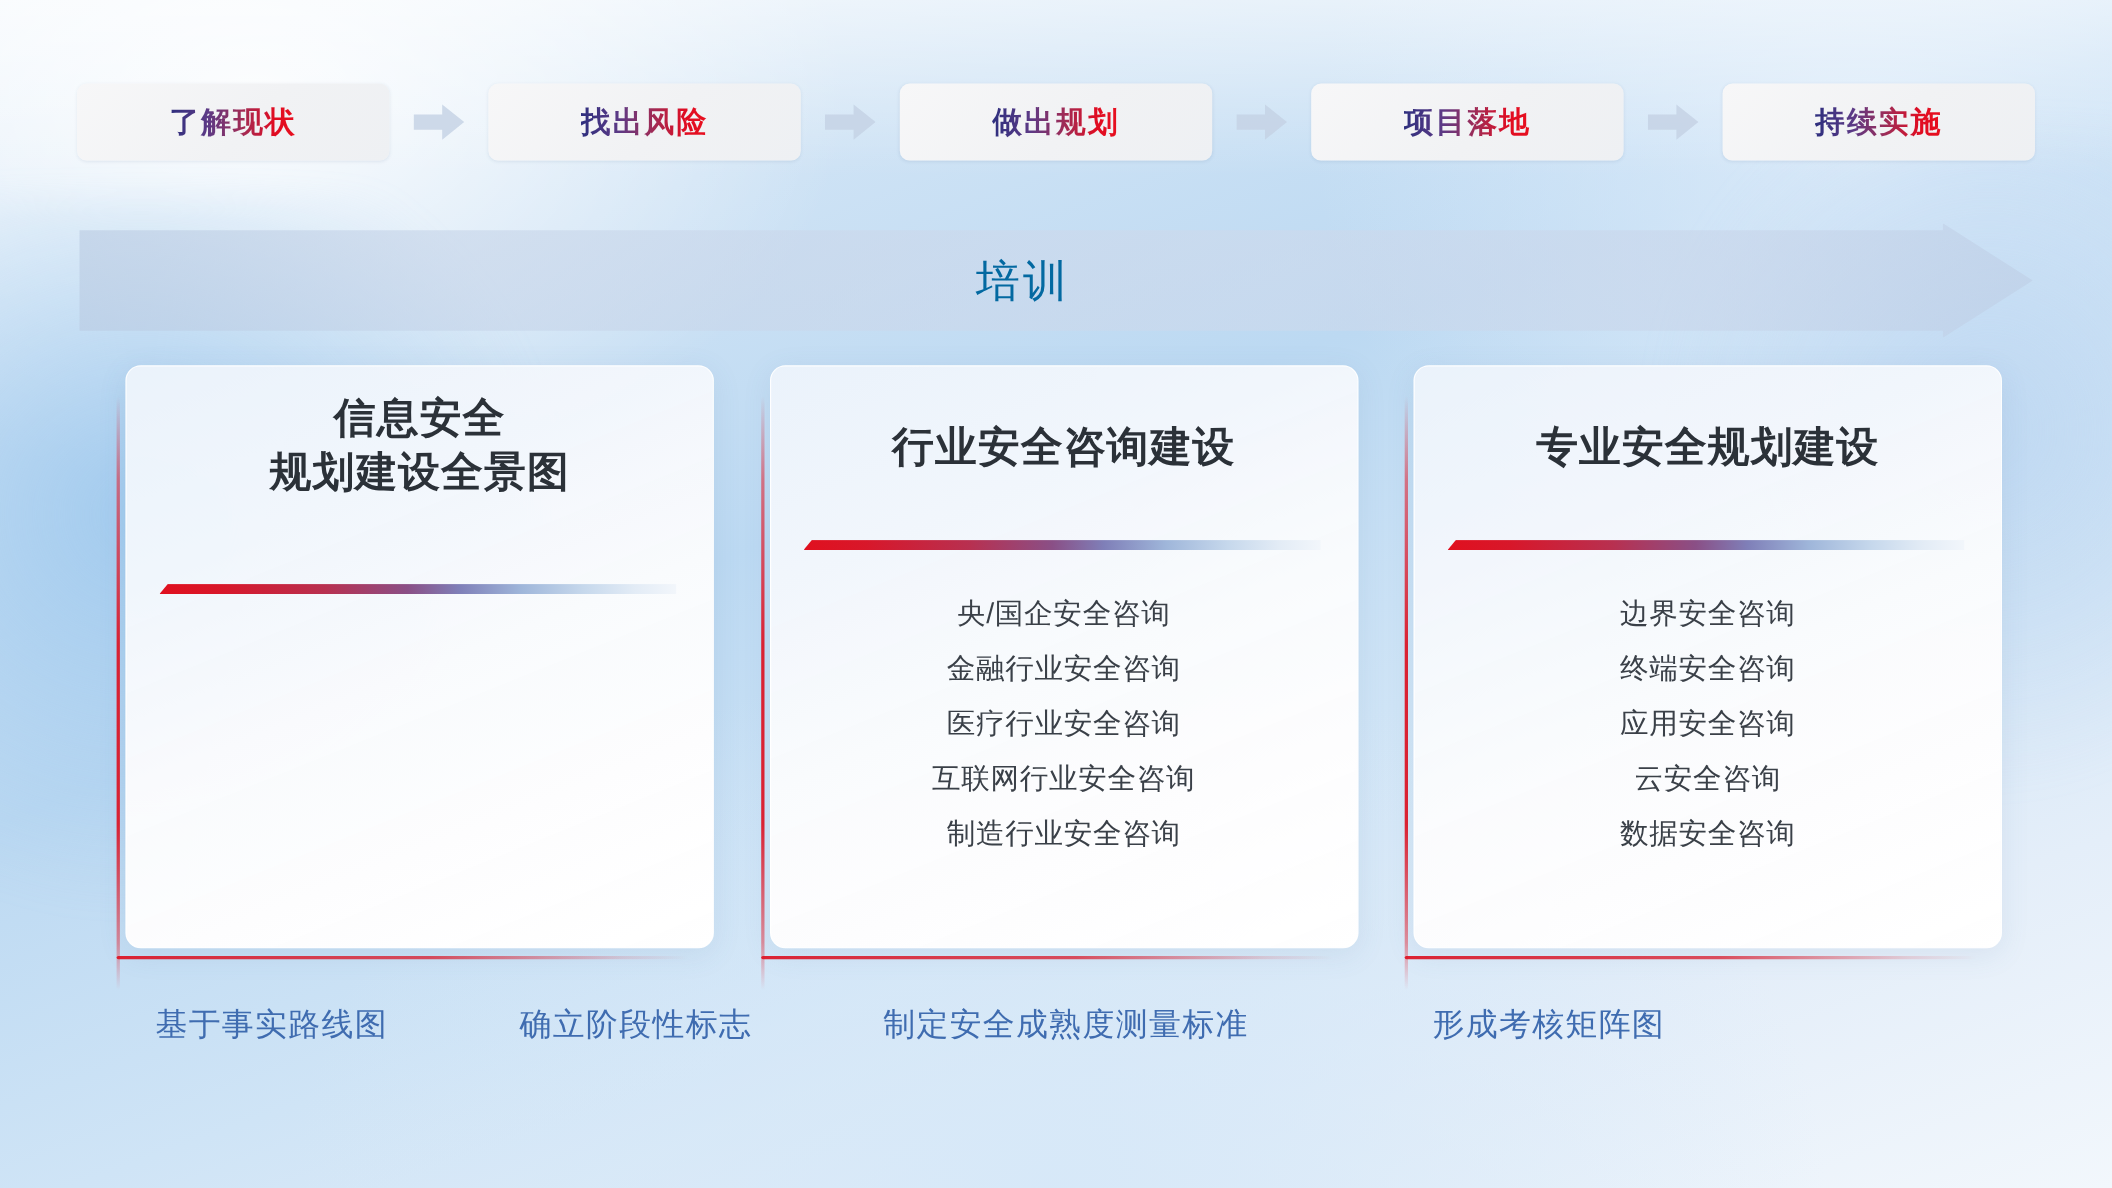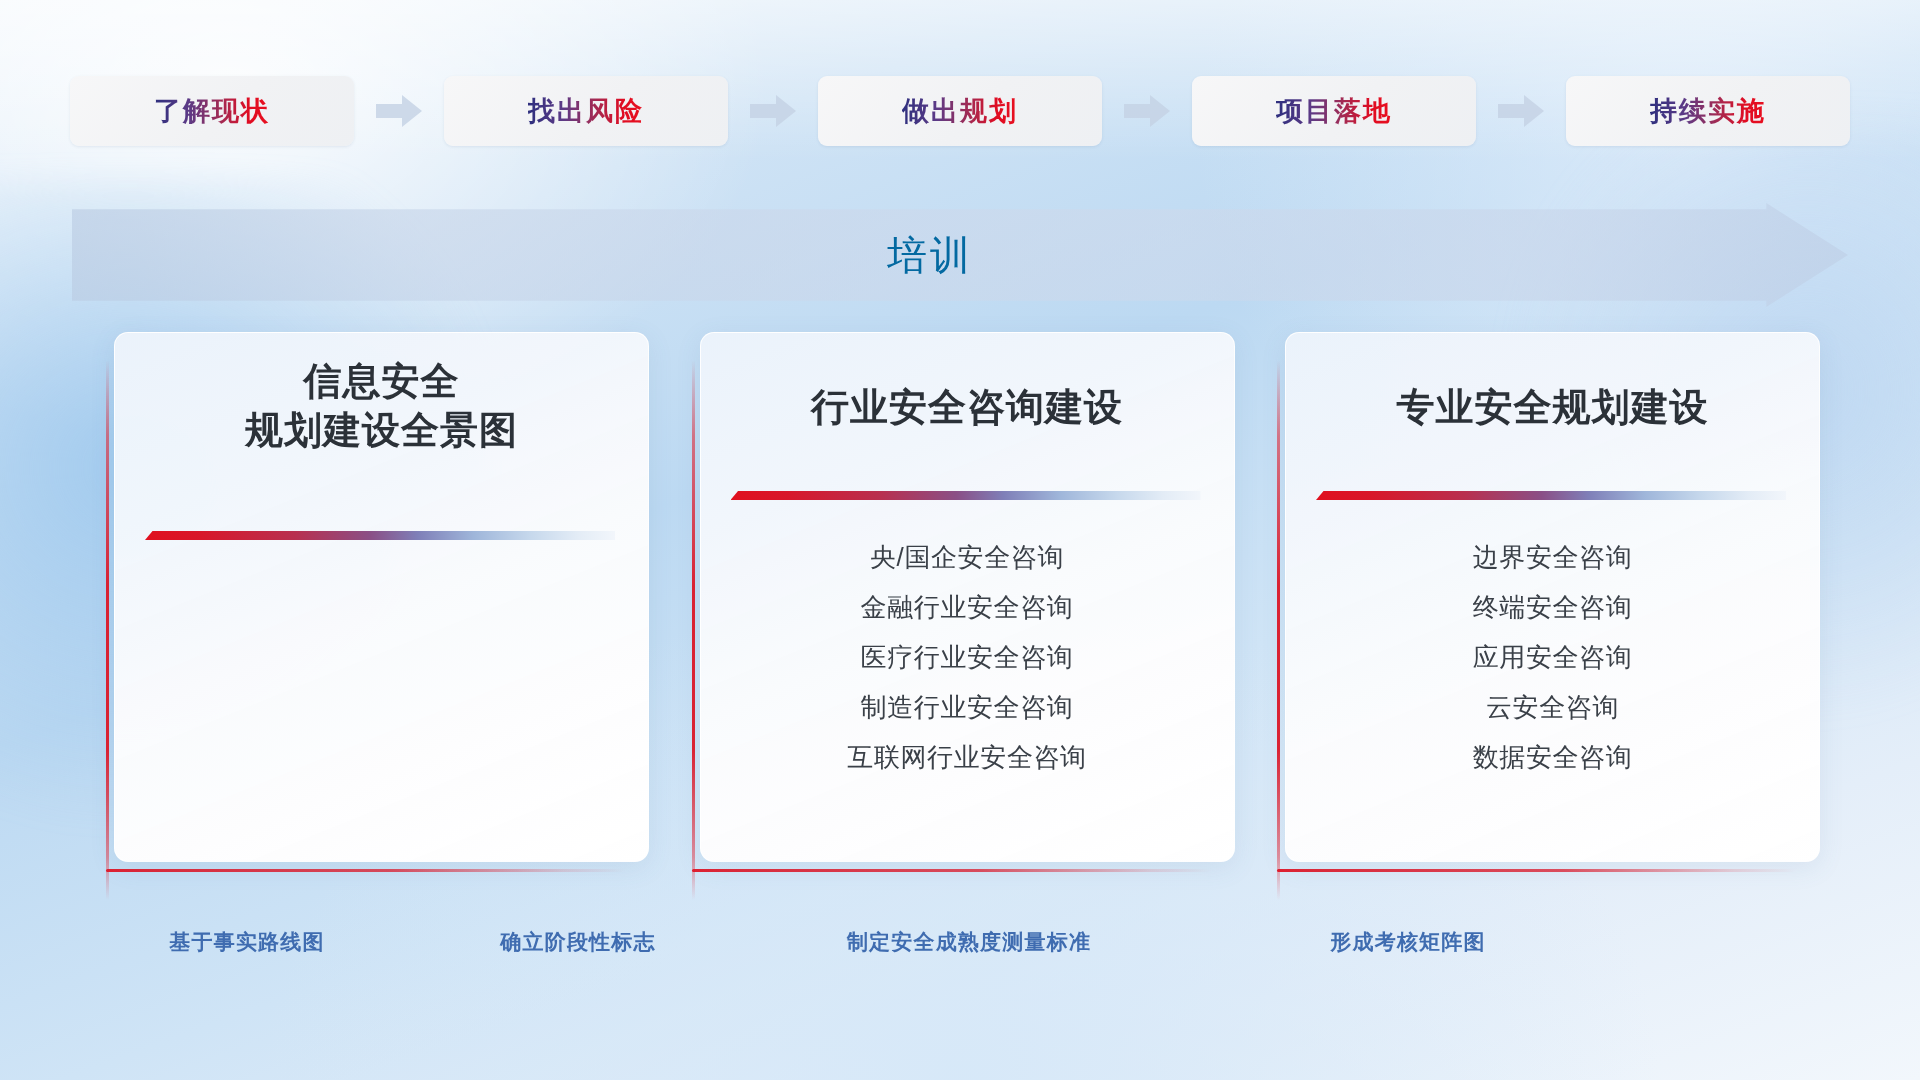--- a/index.html
+++ b/index.html
@@ -246,27 +246,26 @@
   
   #bottom-labels {
     position: absolute;
     left: 0;
     top: 912px;
     width: 1920px;
     height: 48px;
   }
   .bottom-label {
     position: absolute;
-    font-size: 21px;
-    font-weight: 700;
+    font-size: 29px;
+    font-weight: 400;
     color: #3f6cb0;
     letter-spacing: 1.2px;
     white-space: nowrap;
     transform: translateX(-50%);
-    margin-top: 16px;
   }
 </style>
 </head>
 <body>
 
 <div id="bg-layer">
   <div id="bg-blob-left"></div>
   <div id="bg-blob-right"></div>
   <div id="bg-sheen"></div>
 </div>
@@ -335,22 +334,22 @@
         <div class="card-title">
           <div>行业安全咨询建设</div>
         </div>
         <div class="card-divider" style="top: 158px;">
           <div class="bar"></div>
         </div>
         <div class="card-list">
           <div class="card-list-item">央/国企安全咨询</div>
           <div class="card-list-item">金融行业安全咨询</div>
           <div class="card-list-item">医疗行业安全咨询</div>
+          <div class="card-list-item">互联网行业安全咨询</div>
           <div class="card-list-item">制造行业安全咨询</div>
-          <div class="card-list-item">互联网行业安全咨询</div>
         </div>
       </div>
     </div>
     <div class="card-wrap">
       <div class="card-accent"></div>
       <div class="card-accent-bottom"></div>
       <div class="card">
         <div class="card-title">
           <div>专业安全规划建设</div>
         </div>

